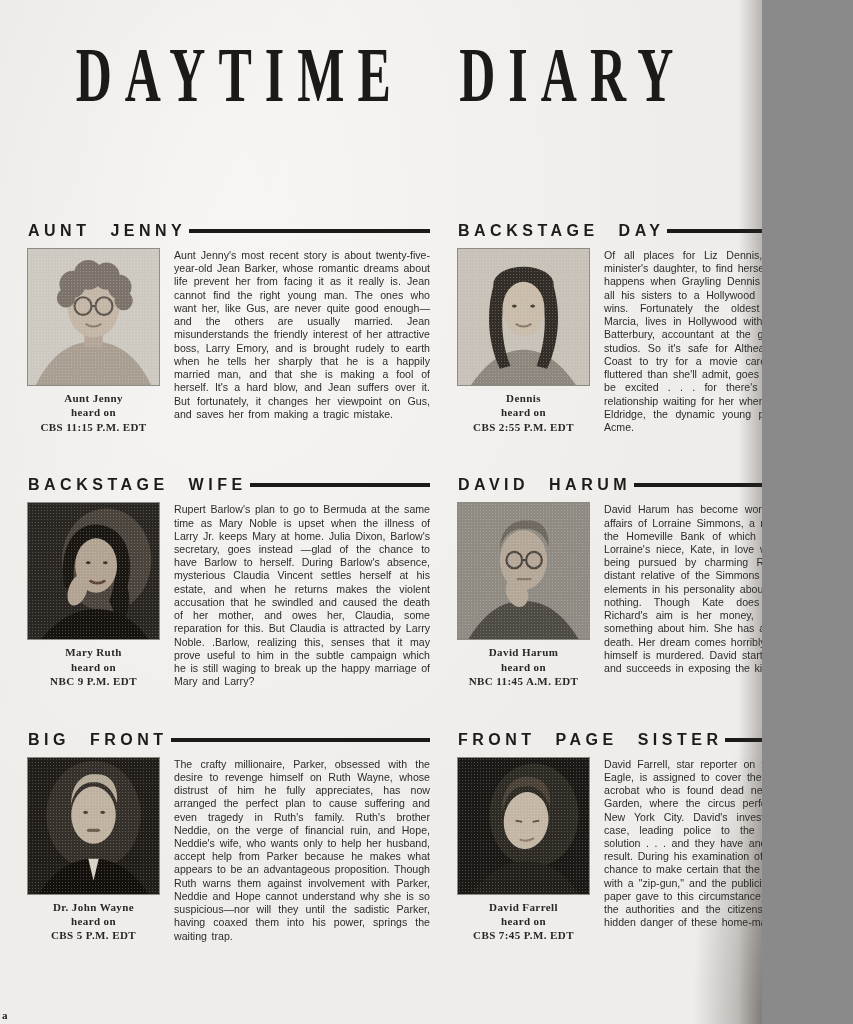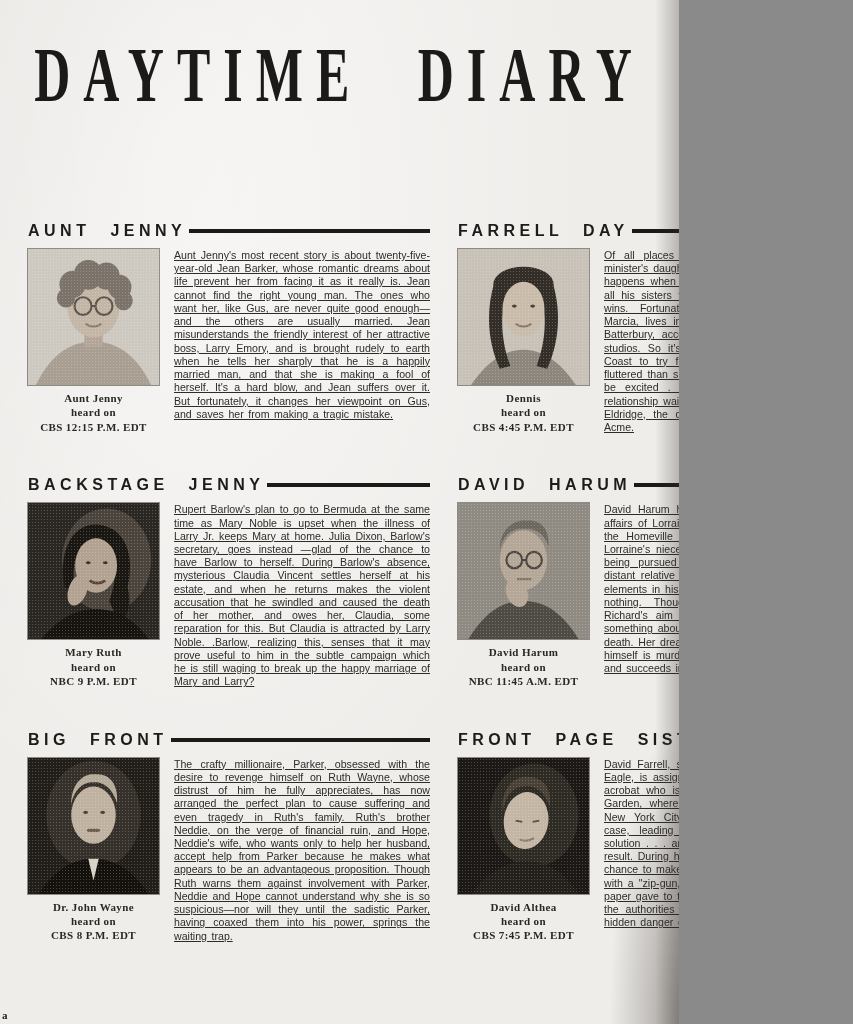--- a/index.html
+++ b/index.html
@@ -1,18 +1,18 @@
 <!DOCTYPE html>
 <html><head>
 <meta charset="utf-8">
 <style>
   * { margin:0; padding:0; box-sizing:border-box; }
   html,body { background:#8a8a8a; }
   .page {
-    position:relative; width:679px; height:1024px; overflow:hidden;
+    position:relative; width:762px; height:1024px; overflow:hidden;
     background:#efedea;
     background-image:
       radial-gradient(ellipse at 30% 20%, rgba(255,255,255,0.5), transparent 60%),
       linear-gradient(115deg, rgba(120,110,100,0.06), transparent 30%);
     font-family:"Liberation Sans", sans-serif;
     color:#2b2a27;
   }
   .masthead {
     position:absolute; top:30px; left:0; width:100%;
     text-align:center;
@@ -52,21 +52,20 @@
   .caption {
     margin-top:6px; text-align:center;
     font-family:"Liberation Serif", serif;
     font-weight:bold; font-size:11px; line-height:1.3;
     color:#2a2825; letter-spacing:0.4px;
   }
   .body-text {
     flex:1; font-size:10.6px; line-height:1.25;
     text-align:justify; word-spacing:1.6px;
     color:#2d2c29;
-    text-decoration:underline;
   }
   .shadow-right {
     position:absolute; top:0; right:0; width:24px; height:100%;
     background:linear-gradient(to right, rgba(0,0,0,0), rgba(55,50,45,0.30));
     pointer-events:none;
   }
   .shadow-corner {
     position:absolute; right:0; bottom:0; width:70px; height:300px;
     background:radial-gradient(ellipse at bottom right, rgba(45,40,35,0.40), transparent 70%);
     pointer-events:none;
@@ -111,60 +110,60 @@
                 <circle cx="42" cy="42" r="6.5"></circle>
                   <circle cx="58" cy="42" r="6.5"></circle>
                 <line x1="48.5" y1="42" x2="51.5" y2="42"></line>
               </g>
               <path d="M44 55 Q50 59 56 55" stroke="#8a7b6c" stroke-width="1.5" fill="none"></path>
             </svg>
           </div>
           <div class="caption">
             <div>Aunt Jenny</div>
             <div>heard on</div>
-            <div>CBS 12:15 P.M. EDT</div>
+            <div>CBS 11:15 P.M. EDT</div>
           </div>
         </div>
         <div class="body-text">Aunt Jenny's most recent story is about twenty-five-year-old Jean Barker, whose romantic dreams about life prevent her from facing it as it really is. Jean cannot find the right young man. The ones who want her, like Gus, are never quite good enough—and the others are usually married. Jean misunderstands the friendly interest of her attractive boss, Larry Emory, and is brought rudely to earth when he tells her sharply that he is a happily married man, and that she is making a fool of herself. It's a hard blow, and Jean suffers over it. But fortunately, it changes her viewpoint on Gus, and saves her from making a tragic mistake.</div>
       </div>
     </div>
 
     <div class="section">
       <div class="section-head">
-        <span class="section-title">FARRELL DAY</span>
+        <span class="section-title">BACKSTAGE DAY</span>
         <span class="head-rule"></span>
       </div>
       <div class="section-cols">
         <div class="photo-col">
           <div class="photo">
             <svg viewBox="0 0 100 100" preserveAspectRatio="none">
               <rect width="100" height="100" fill="#c7c1b7"></rect>
               <path d="M10 100 C24 80 38 74 50 74 C62 74 76 80 90 100 Z" fill="#8d867c"></path>
               <ellipse cx="50" cy="26" rx="23" ry="13" fill="#332d27"></ellipse>
               <path d="M28 24 C20 48 24 72 32 88 L40 86 C32 66 32 44 38 30 Z" fill="#332d27"></path>
               <path d="M72 24 C80 48 76 72 68 88 L60 86 C68 66 68 44 62 30 Z" fill="#332d27"></path>
               <ellipse cx="50" cy="44" rx="16" ry="20" fill="#c9bcab"></ellipse>
               <ellipse cx="43" cy="42" rx="1.8" ry="1.2" fill="#4a4238"></ellipse>
               <ellipse cx="57" cy="42" rx="1.8" ry="1.2" fill="#4a4238"></ellipse>
               <path d="M44 55 Q50 59 56 55" stroke="#8a7568" stroke-width="1.5" fill="none"></path>
             </svg>
           </div>
           <div class="caption">
             <div>Dennis</div>
             <div>heard on</div>
-            <div>CBS 4:45 P.M. EDT</div>
+            <div>CBS 2:55 P.M. EDT</div>
           </div>
         </div>
         <div class="body-text">Of all places for Liz Dennis, quiet, shy young minister's daughter, to find herself . . . Hollywood! It happens when Grayling Dennis submits pictures of all his sisters to a Hollywood contest—and Althea wins. Fortunately the oldest Dennis daughter, Marcia, lives in Hollywood with her husband, Ben Batterbury, accountant at the great Acme Pictures studios. So it's safe for Althea to go out to the Coast to try for a movie career. And Liz, more fluttered than she'll admit, goes along. Liz may well be excited . . . for there's a very interesting relationship waiting for her when she meets Nathan Eldridge, the dynamic young producing genius of Acme.</div>
       </div>
     </div>
 
     <div class="section">
       <div class="section-head">
-        <span class="section-title">BACKSTAGE JENNY</span>
+        <span class="section-title">BACKSTAGE WIFE</span>
         <span class="head-rule"></span>
       </div>
       <div class="section-cols">
         <div class="photo-col">
           <div class="photo">
             <svg viewBox="0 0 100 100" preserveAspectRatio="none">
               <rect width="100" height="100" fill="#2a2622"></rect>
               <ellipse cx="60" cy="42" rx="34" ry="38" fill="#4a443c"></ellipse>
               <path d="M28 62 C22 30 38 14 54 16 C74 18 82 38 76 62 C80 76 74 86 70 90 L62 72 C70 52 68 28 52 26 C38 28 32 44 36 64 Z" fill="#1a1713"></path>
               <ellipse cx="52" cy="46" rx="16" ry="20" fill="#b2a291"></ellipse>
@@ -233,21 +232,21 @@
               <ellipse cx="50" cy="42" rx="17" ry="21" fill="#c0b2a0"></ellipse>
               <path d="M33 34 C33 18 43 11 51 12 C63 11 69 20 68 33 C64 21 56 17 50 18 C42 17 35 24 33 34 Z" fill="#b5ab98"></path>
               <ellipse cx="44" cy="40" rx="1.8" ry="1.2" fill="#4a4238"></ellipse>
               <ellipse cx="57" cy="40" rx="1.8" ry="1.2" fill="#4a4238"></ellipse>
               <rect x="45" y="52" width="10" height="2.4" rx="1.2" fill="#6b5f50"></rect>
             </svg>
           </div>
           <div class="caption">
             <div>Dr. John Wayne</div>
             <div>heard on</div>
-            <div>CBS 8 P.M. EDT</div>
+            <div>CBS 5 P.M. EDT</div>
           </div>
         </div>
         <div class="body-text">The crafty millionaire, Parker, obsessed with the desire to revenge himself on Ruth Wayne, whose distrust of him he fully appreciates, has now arranged the perfect plan to cause suffering and even tragedy in Ruth's family. Ruth's brother Neddie, on the verge of financial ruin, and Hope, Neddie's wife, who wants only to help her husband, accept help from Parker because he makes what appears to be an advantageous proposition. Though Ruth warns them against involvement with Parker, Neddie and Hope cannot understand why she is so suspicious—nor will they until the sadistic Parker, having coaxed them into his power, springs the waiting trap.</div>
       </div>
     </div>
 
     <div class="section">
       <div class="section-head">
         <span class="section-title">FRONT PAGE SISTER</span>
         <span class="head-rule"></span>
@@ -260,21 +259,21 @@
               <ellipse cx="58" cy="42" rx="34" ry="38" fill="#2e2a24"></ellipse>
               <path d="M10 100 C24 82 38 76 52 76 C66 76 80 82 92 100 Z" fill="#23201b"></path>
               <ellipse cx="52" cy="46" rx="17" ry="21" fill="#c4b6a4" transform="rotate(8 52 46)"></ellipse>
               <path d="M34 40 C32 22 44 12 54 14 C66 14 72 24 70 36 C66 24 58 20 52 21 C42 20 36 28 34 40 Z" fill="#4a4136"></path>
               <path d="M44 46 L49 47" stroke="#5a4e40" stroke-width="1.4"></path>
               <path d="M57 47 L62 46" stroke="#5a4e40" stroke-width="1.4"></path>
               <path d="M47 60 Q53 62 58 59" stroke="#8a7868" stroke-width="1.5" fill="none"></path>
             </svg>
           </div>
           <div class="caption">
-            <div>David Althea</div>
+            <div>David Farrell</div>
             <div>heard on</div>
             <div>CBS 7:45 P.M. EDT</div>
           </div>
         </div>
         <div class="body-text">David Farrell, star reporter on the New York Daily Eagle, is assigned to cover the murder of a circus acrobat who is found dead near Madison Square Garden, where the circus performs when it is in New York City. David's investigations break the case, leading police to the fantastic, but true solution . . . and they have another very important result. During his examination of the body he had a chance to make certain that the man had been shot with a "zip-gun," and the publicity which he and his paper gave to this circumstance helped arouse both the authorities and the citizens of the city to the hidden danger of these home-made weapons.</div>
       </div>
     </div>
 
   </div>
 

